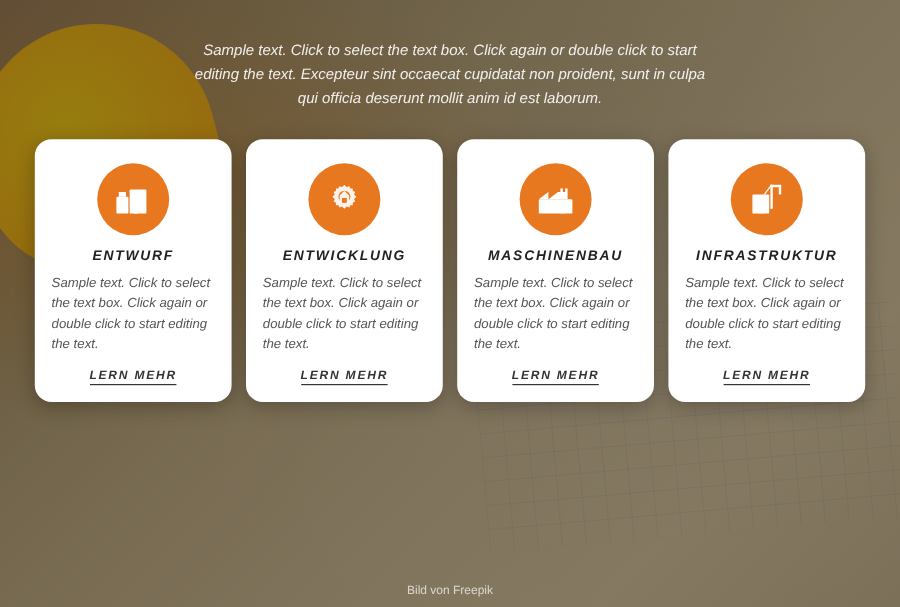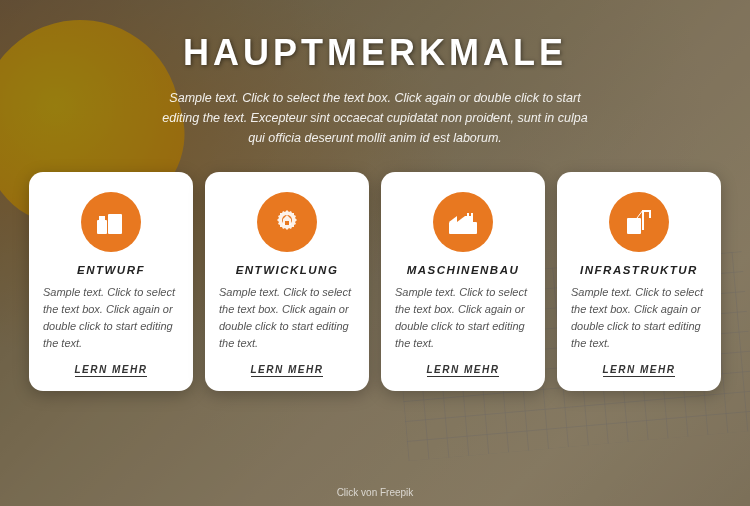--- a/index.html
+++ b/index.html
@@ -175,21 +175,20 @@
 </head>
 <body>
 
 <div class="bg">
   <div class="helmet"></div>
   <div class="blueprint"></div>
   <div class="overlay"></div>
 </div>
 
 <div class="content">
-  <h1 class="main-title">HAUPTMERKMALE</h1>
 
   <p class="subtitle">Sample text. Click to select the text box. Click again or double click to start editing the text. Excepteur sint occaecat cupidatat non proident, sunt in culpa qui officia deserunt mollit anim id est laborum.</p>
 
   <div class="cards-row">
 
     <div class="card">
       <div class="card-icon">
         <svg viewBox="0 0 32 32">
 
           <rect x="2" y="14" width="10" height="14" rx="1"></rect>
@@ -265,13 +264,13 @@
         </svg>
       </div>
       <div class="card-title">INFRASTRUKTUR</div>
       <div class="card-text">Sample text. Click to select the text box. Click again or double click to start editing the text.</div>
       <a class="card-link">LERN MEHR</a>
     </div>
 
   </div>
 </div>
 
-<div class="photo-credit">Click von Freepik</div>
+<div class="photo-credit">Bild von Freepik</div>
 
 </body></html>

